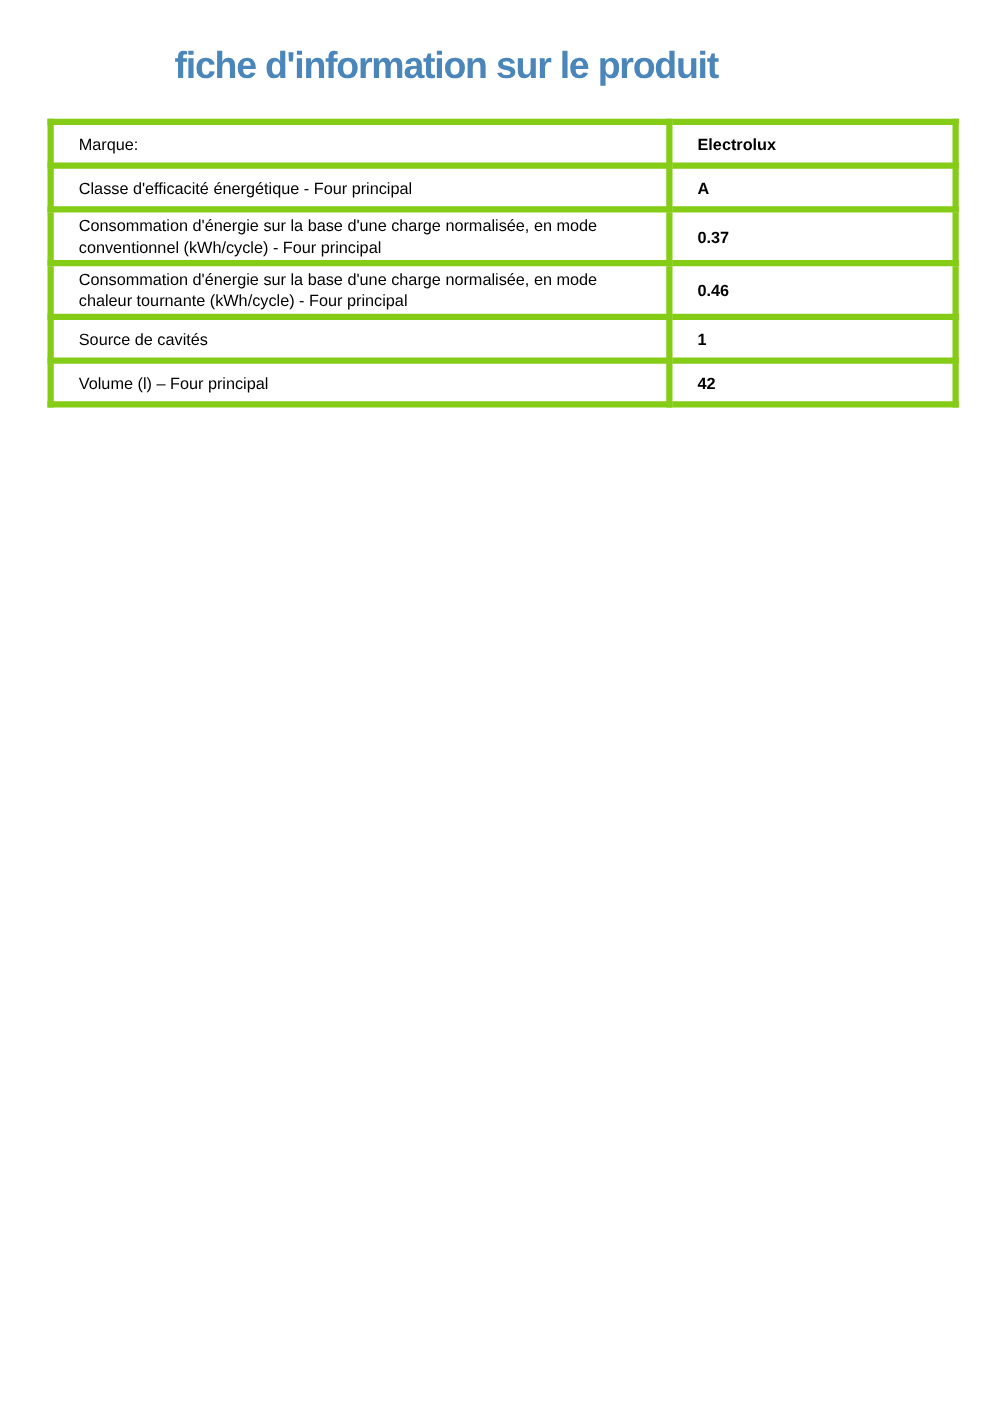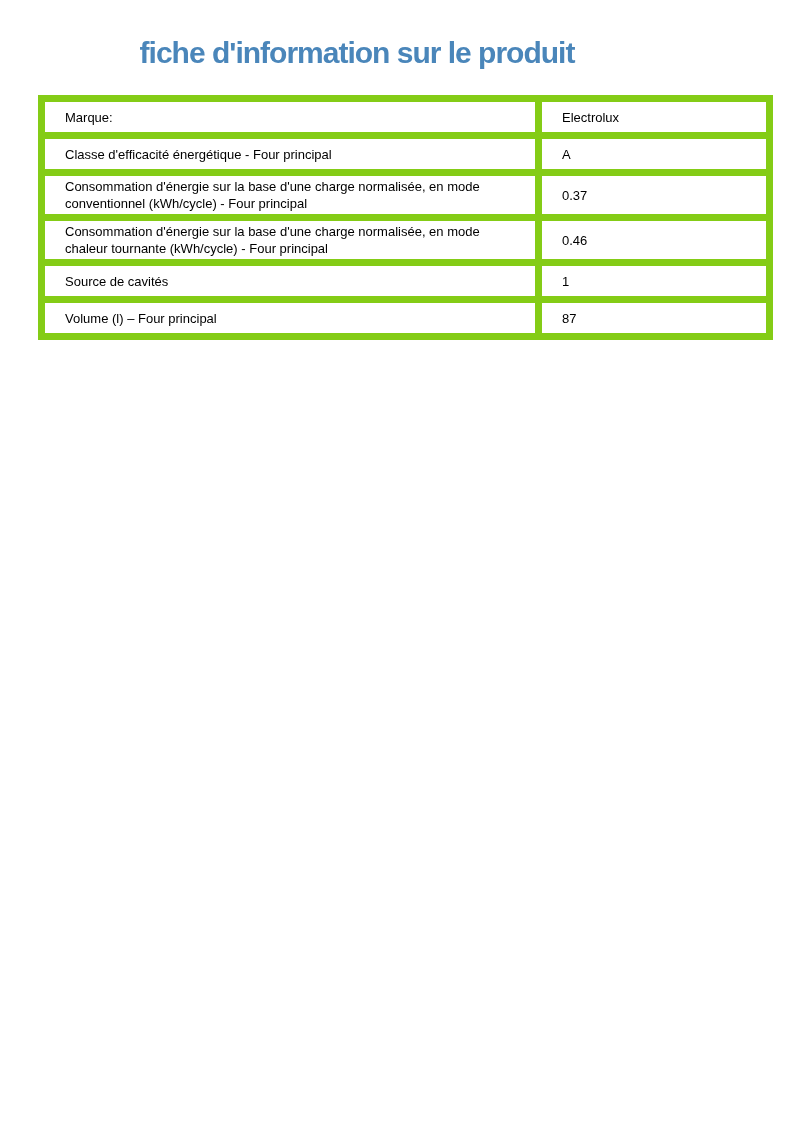--- a/index.html
+++ b/index.html
@@ -32,28 +32,28 @@
     position: absolute;
     left: 38px;
     top: 95px;
     width: 638px;
     border-collapse: collapse;
     table-layout: fixed;
     font-size: 13px;
     line-height: 17px;
   }
   table.product-table td {
-    border: 7px solid #84cc16;
+    border: 5px solid #84cc16;
     padding: 2px 20px;
     height: 26px;
     vertical-align: middle;
     overflow: hidden;
   }
   td.label-cell { width: 450px; }
-  td.value-cell { width: 184px; }
+  td.value-cell { width: 184px; font-weight: bold; }
 </style>
 </head>
 <body>
 
 <div class="page">
 
   <div class="doc-title">fiche d'information sur le produit</div>
 
   <table class="product-table">
     <tbody>
@@ -72,18 +72,18 @@
         <tr>
           <td class="label-cell">Consommation d'énergie sur la base d'une charge normalisée, en mode chaleur tournante (kWh/cycle) - Four principal</td>
           <td class="value-cell">0.46</td>
         </tr>
         <tr>
           <td class="label-cell">Source de cavités</td>
           <td class="value-cell">1</td>
         </tr>
         <tr>
           <td class="label-cell">Volume (l) – Four principal</td>
-          <td class="value-cell">87</td>
+          <td class="value-cell">42</td>
         </tr>
       </tbody>
   </table>
 
 </div>
 
 </body></html>

